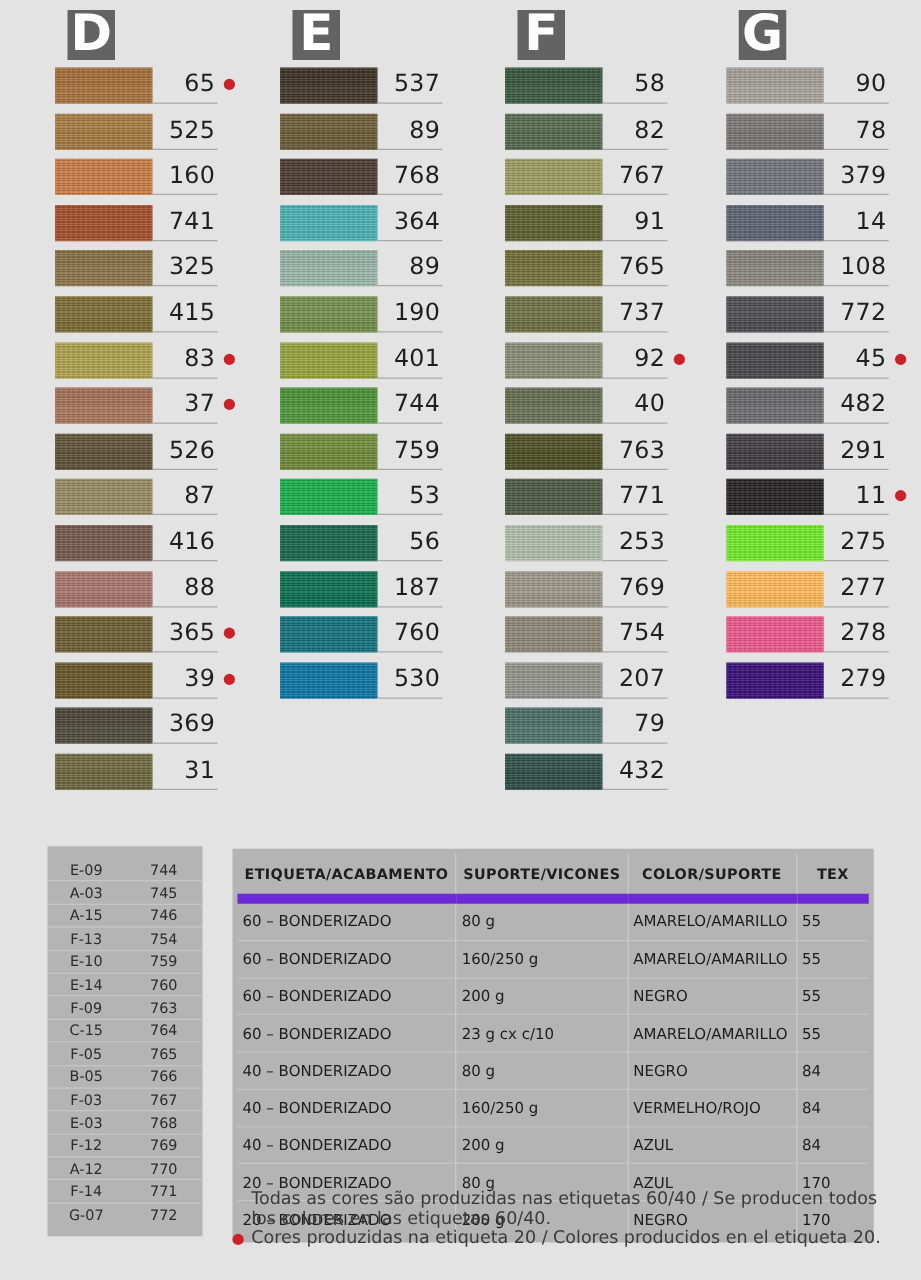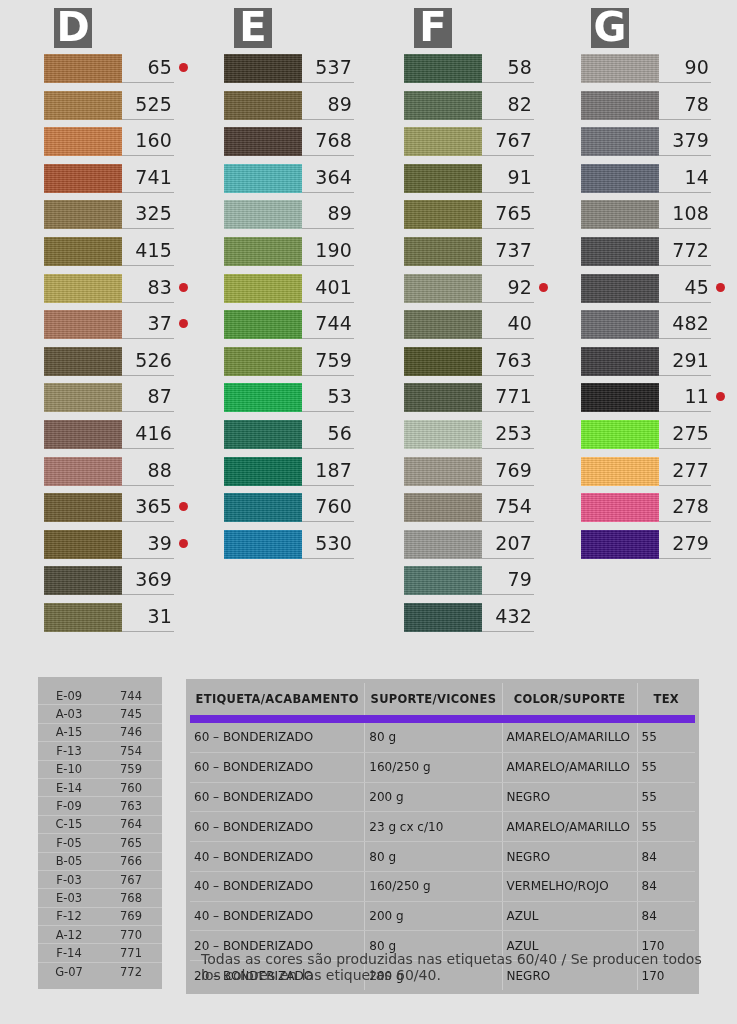--- a/index.html
+++ b/index.html
@@ -808,14 +808,18 @@
             <td>170</td>
           </tr>
         </tbody>
     </table>
   </div>
 
   <div id="notes">
     <div class="note-line">
       <span>Todas as cores são produzidas nas etiquetas 60/40 /  Se producen todos los colores en las etiquetas 60/40.</span>
     </div>
+    <div class="note-line">
+      <span class="note-dot" style="background: rgb(204, 33, 40);"></span>
+      <span>Cores produzidas na etiqueta 20 / Colores producidos en el etiqueta 20.</span>
+    </div>
   </div>
 </div>
 
 </body></html>

